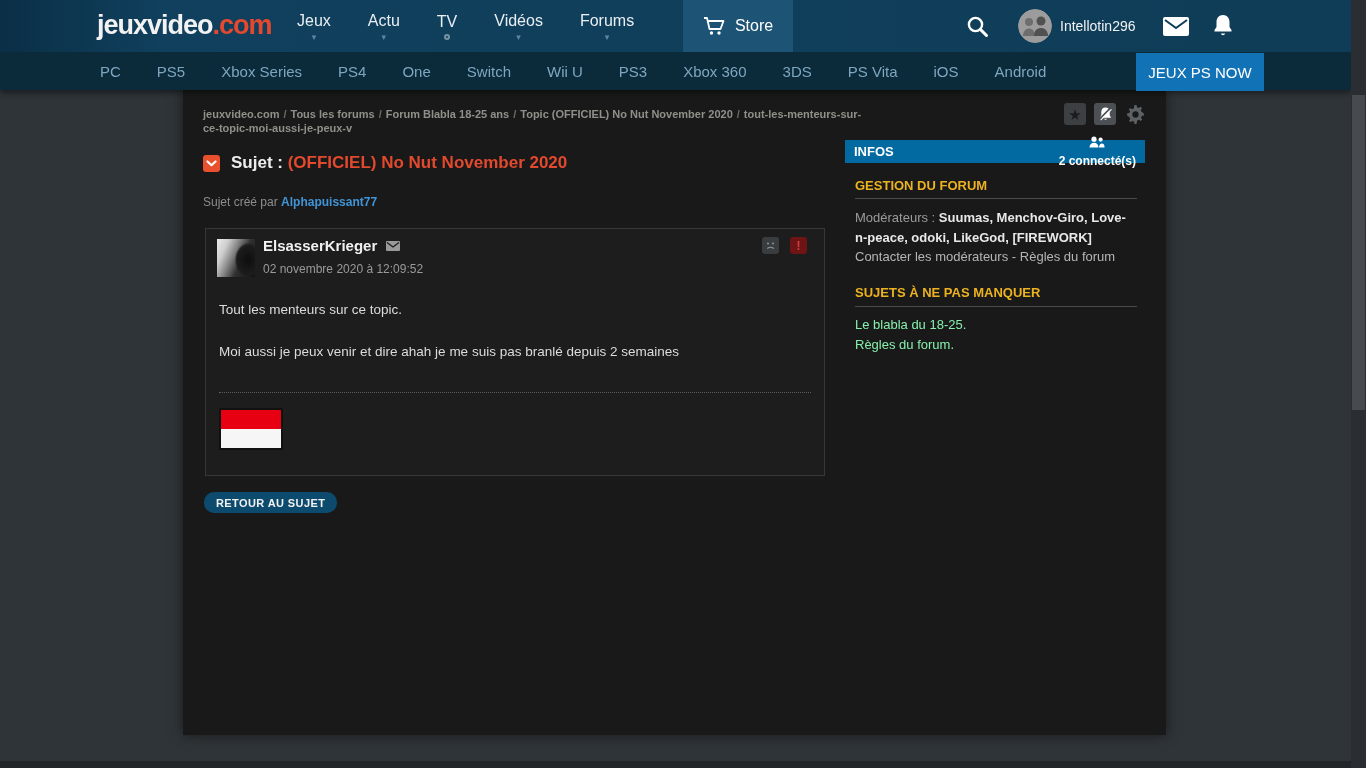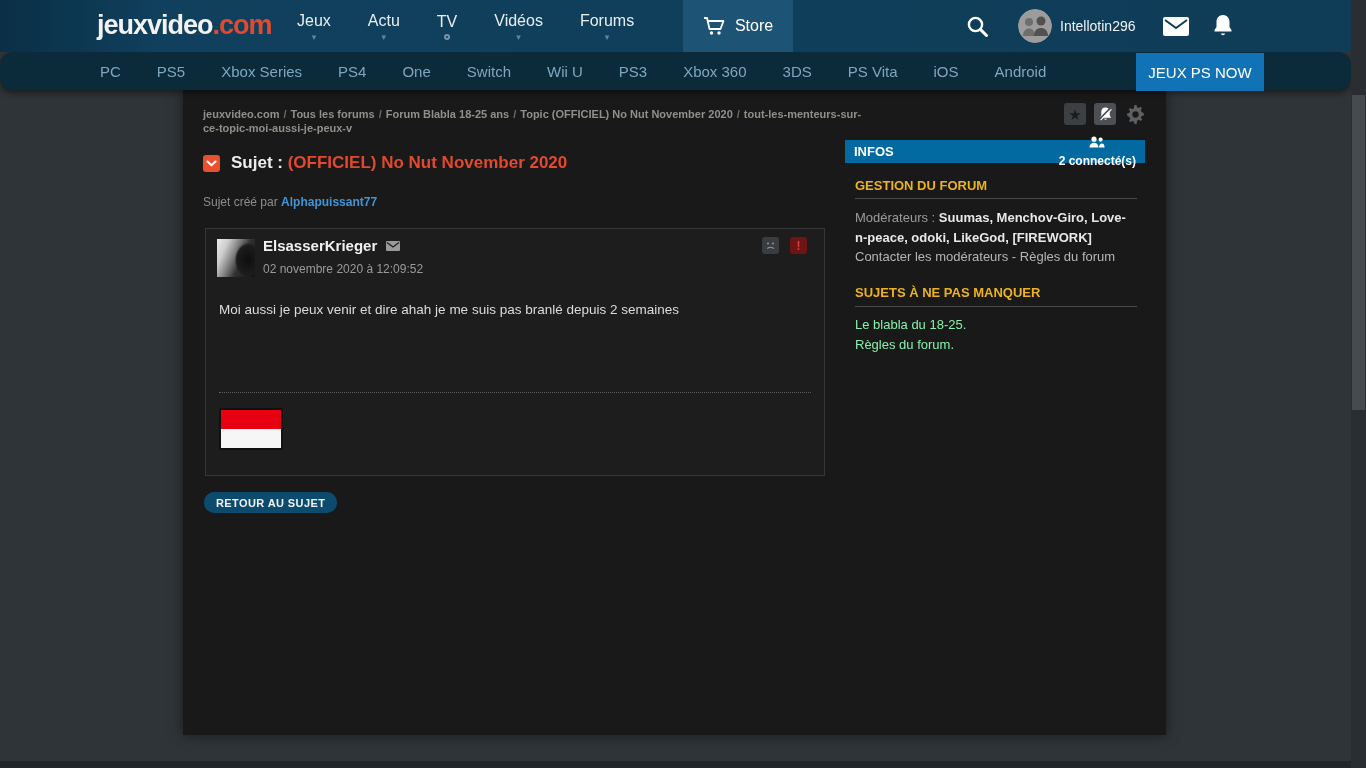--- a/index.html
+++ b/index.html
@@ -25,21 +25,21 @@
               display:flex;align-items:center;justify-content:center;gap:9px;cursor:pointer;}
   .store-label{font-size:16px;color:#fff;}
   .hdr-search{position:absolute;left:966px;top:15px;cursor:pointer;}
   .hdr-avatar{position:absolute;left:1018px;top:9px;width:34px;height:34px;border-radius:50%;overflow:hidden;cursor:pointer;}
   .hdr-user{position:absolute;left:1060px;top:0;height:52px;display:flex;align-items:center;font-size:14px;color:#f0f3f5;cursor:pointer;}
   .hdr-mail{position:absolute;left:1163px;top:17px;cursor:pointer;}
   .hdr-bell{position:absolute;left:1213px;top:14px;cursor:pointer;}
 
   
   .subnav{position:absolute;left:0;top:52px;width:1351px;height:38px;background:#0b2a3a;
-          box-shadow:0 3px 6px rgba(0,0,0,.45);z-index:4;border-radius:13px;}
+          box-shadow:0 3px 6px rgba(0,0,0,.45);z-index:4;}
   .subnav-items{position:absolute;left:100px;top:0;height:38px;display:flex;align-items:center;gap:36px;}
   .subnav-link{font-size:15px;color:#7ea7bf;cursor:pointer;white-space:nowrap;}
   .psnow{position:absolute;left:1136px;top:53px;width:128px;height:38px;background:#1272b6;
          display:flex;align-items:center;justify-content:center;font-size:15px;color:#fff;cursor:pointer;z-index:6;}
 
   
   .content{position:absolute;left:183px;top:90px;width:983px;height:645px;background:#191919;
            box-shadow:0 0 12px rgba(0,0,0,.5);z-index:2;}
   .bottom-strip{position:absolute;left:0;top:761px;width:1351px;height:7px;background:#232629;}
 
@@ -250,20 +250,21 @@
               <circle cx="9" cy="4.5" r="1.1" fill="#8b8e91"></circle>
             <path d="M3.3 9.6c1.1-1.6 5.3-1.6 6.4 0" fill="none" stroke="#8b8e91" stroke-width="1.2"></path>
           </svg>
         </div>
         <div class="flag-btn flag-alert">
             <span>!</span>
           </div>
       </div>
 
       <div class="post-body">
+        <p>Tout les menteurs sur ce topic.</p>
         <p>Moi aussi je peux venir et dire ahah je me suis pas branlé depuis 2 semaines</p>
       </div>
 
       <div class="post-sep"></div>
       <div class="sig-flag">
         <div class="half-red"></div>
         <div class="half-white"></div>
       </div>
     </div>
 

